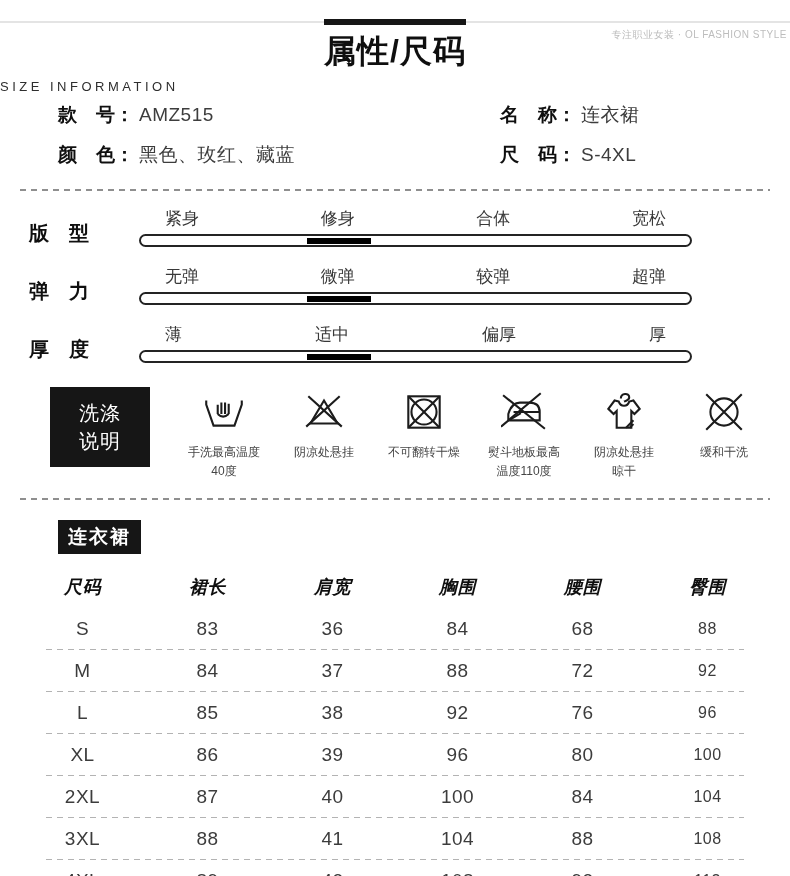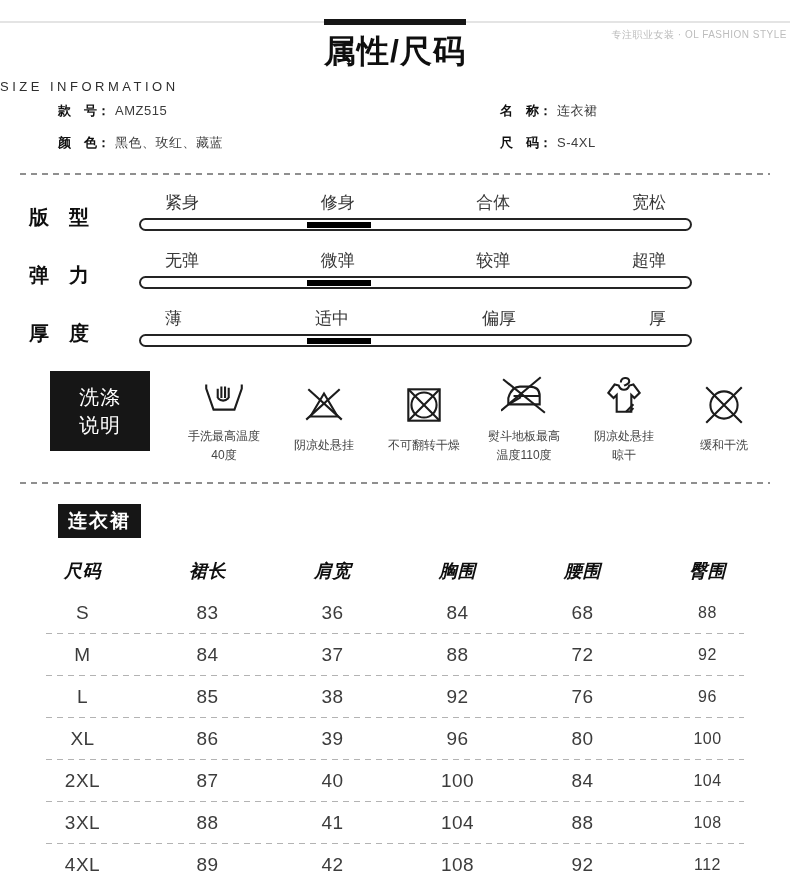--- a/index.html
+++ b/index.html
@@ -11,40 +11,40 @@
   }
   
   .header { position: relative; height: 86px; }
   .top-rule { position: absolute; top: 21px; left: 0; width: 100%; height: 2px; background: #e4e4e4; }
   .top-bar { position: absolute; top: 19px; left: 50%; transform: translateX(-50%); width: 142px; height: 6px; background: #161616; }
   .title { text-align: center; padding-top: 30px; font-size: 32px; font-weight: bold; color: #0f0f0f; letter-spacing: 1px; }
   .subtitle { text-align: left; margin-top: 5px; font-size: 13px; letter-spacing: 3.5px; color: #2e2e2e; }
   .tagline { position: absolute; top: 28px; right: 3px; font-size: 10px; color: #bdbdbd; letter-spacing: .5px; }
   
   .info-grid { margin: 16px 40px 0 58px; display: grid; grid-template-columns: 442px 1fr; row-gap: 14px; }
-  .info-field { font-size: 13px; white-space: nowrap; }
+  .info-field { font-size: 19px; white-space: nowrap; }
   .info-label { font-weight: bold; color: #0f0f0f; }
   .info-value { color: #3d3d3d; margin-left: 5px; letter-spacing: .5px; }
   
   .divider { height: 2px; margin: 21px 20px 0;
     background: repeating-linear-gradient(90deg, #8f8f8f 0 6px, transparent 6px 11px); }
   
   .sliders { padding: 16px 98px 0 29px; }
   .slider-row { display: flex; margin-bottom: 18px; }
   .slider-label { width: 110px; flex: none; font-size: 20px; font-weight: bold; color: #0f0f0f; align-self: flex-end; padding-bottom: 0; }
   .slider-body { flex: 1; }
   .slider-options { display: flex; justify-content: space-between; padding: 0 26px; font-size: 17px; color: #383838; }
   .slider-track { margin-top: 4px; height: 13px; border: 2px solid #242424; border-radius: 8px; position: relative; }
   .slider-indicator { position: absolute; top: 1.5px; left: 36%; transform: translateX(-50%); width: 64px; height: 6px; background: #000; }
   
   .care { display: flex; align-items: flex-start; margin: 24px 36px 0 50px; }
   .care-box { width: 100px; height: 80px; flex: none; background: #161616; color: #fff;
     font-size: 20px; line-height: 1.4; letter-spacing: 1px;
     display: flex; flex-direction: column; align-items: center; justify-content: center; }
-  .care-items { flex: 1; display: flex; justify-content: space-between; margin-left: 24px; padding-top: 1px; align-items: center; }
+  .care-items { flex: 1; display: flex; justify-content: space-between; margin-left: 24px; padding-top: 1px; }
   .care-item { display: flex; flex-direction: column; align-items: center; width: 100px; }
   .care-icon { height: 48px; display: flex; align-items: center; justify-content: center; }
   .care-icon svg { stroke: #1c1c1c; stroke-width: 2; fill: none; }
   .care-caption { margin-top: 7px; font-size: 12px; color: #454545; text-align: center; line-height: 1.55; }
   
   .table-tag { display: inline-block; margin: 20px 0 0 58px; background: #161616; color: #ffffff;
     font-size: 19px; font-weight: bold; letter-spacing: 2px; padding: 4px 10px; }
   .size-table { margin: 12px 20px 0; }
   .trow { display: grid; grid-template-columns: repeat(6, 1fr); align-items: center; height: 41px; }
   .trow.head { height: 42px; font-style: italic; }

